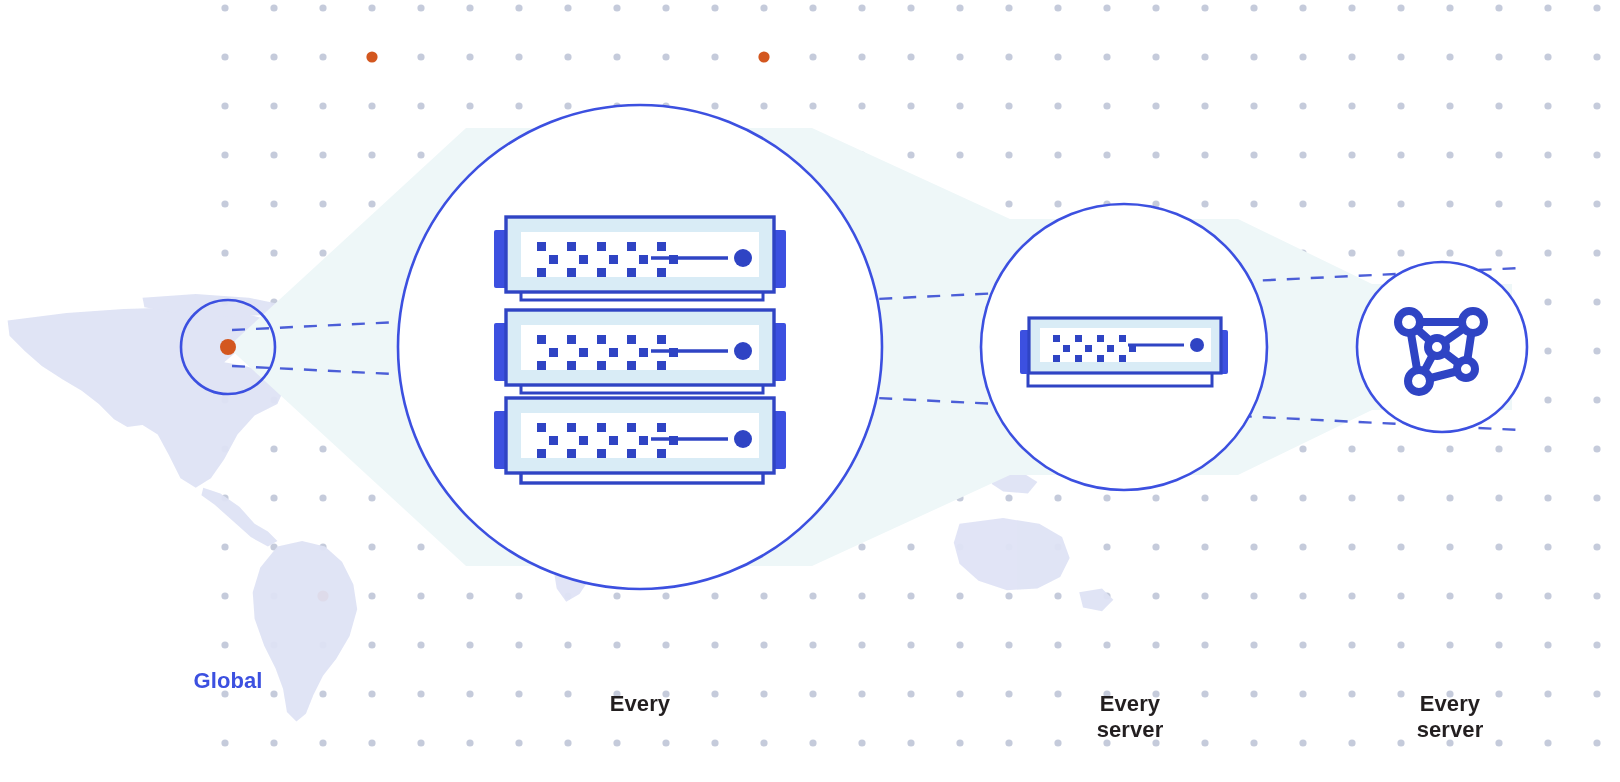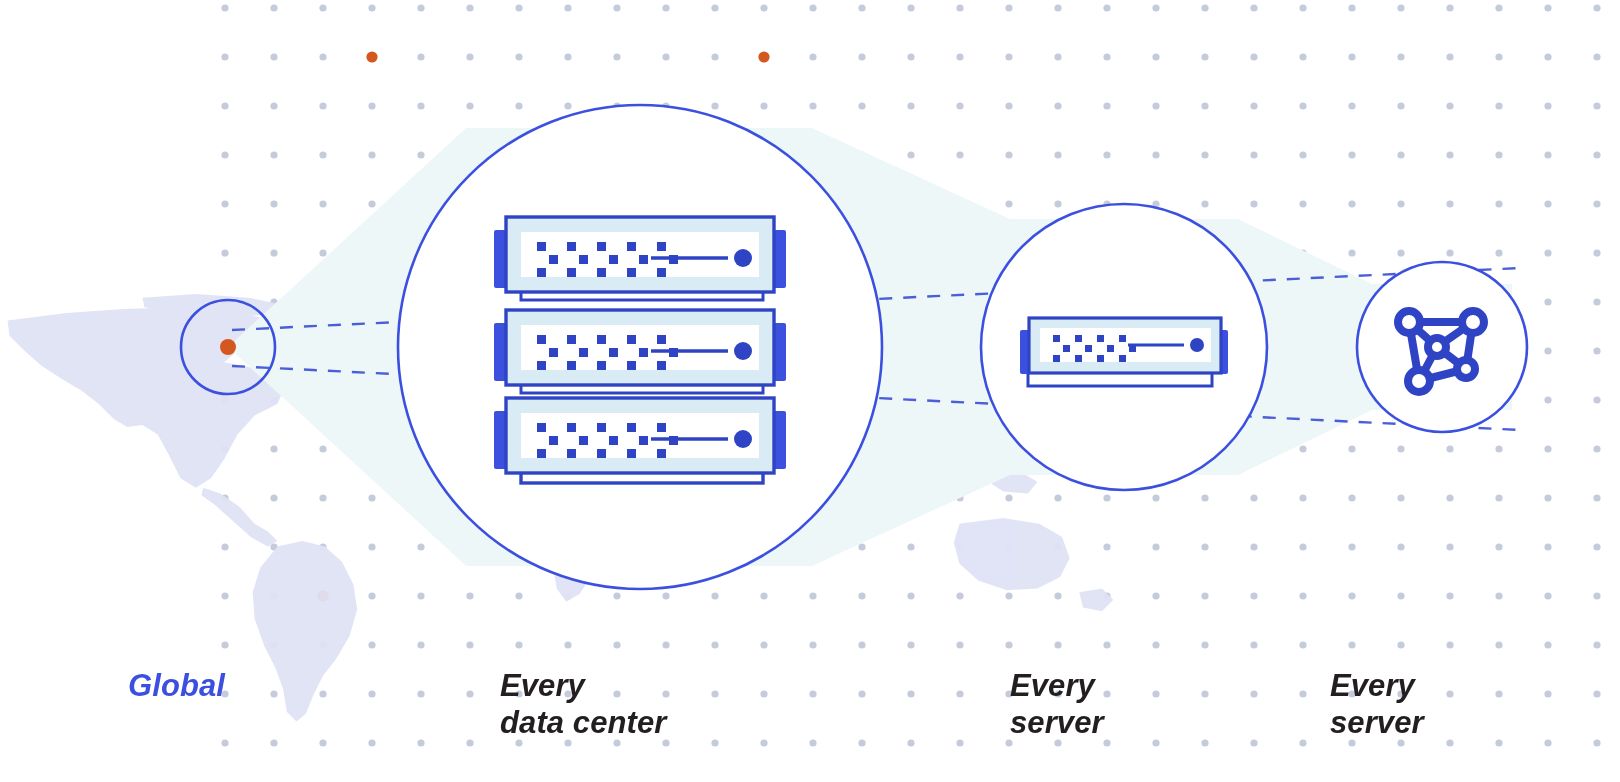--- a/index.html
+++ b/index.html
@@ -1,20 +1,20 @@
 <!DOCTYPE html>
 <html><head>
 <meta charset="utf-8">
 <style>
   html,body{margin:0;padding:0;background:#ffffff;}
   body{width:1620px;height:782px;overflow:hidden;font-family:"Liberation Sans",sans-serif;}
   #stage{position:relative;width:1620px;height:782px;background:#ffffff;}
   #stage svg.layer{position:absolute;left:0;top:0;width:1620px;height:782px;}
-  .lbl{position:absolute;line-height:1.18;font-size:31px;font-weight:700;letter-spacing:.1px;font-style:italic;}
-  .lbl.dark{color:#231f20;}
+  .lbl{position:absolute;text-align:center;line-height:1.18;font-size:22px;font-weight:700;letter-spacing:.1px;}
+  .lbl.dark{color:#231f20;margin-top:23px;}
   .lbl.blue{color:#3c50e0;}
 </style>
 </head>
 <body>
 
 <div id="stage">
 
   <svg class="layer" viewBox="0 0 1620 782" aria-hidden="true">
     <g id="grid-dots">
         <circle cx="225" cy="8" r="3.6" fill="#c5cbdb"></circle>
@@ -684,21 +684,20 @@
       <circle cx="1437" cy="347" r="9"></circle>
     </g>
   </svg>
 
   <div class="lbl blue" style="left:128px;top:668px;width:200px;">
     <div>Global</div>
   </div>
 
   <div class="lbl dark" style="left:500px;top:668px;width:280px;">
     <div>Every</div>
-    <div>data center</div>
   </div>
 
   <div class="lbl dark" style="left:1010px;top:668px;width:240px;">
     <div>Every</div>
     <div>server</div>
   </div>
 
   <div class="lbl dark" style="left:1330px;top:668px;width:240px;">
     <div>Every</div>
     <div>server</div>

